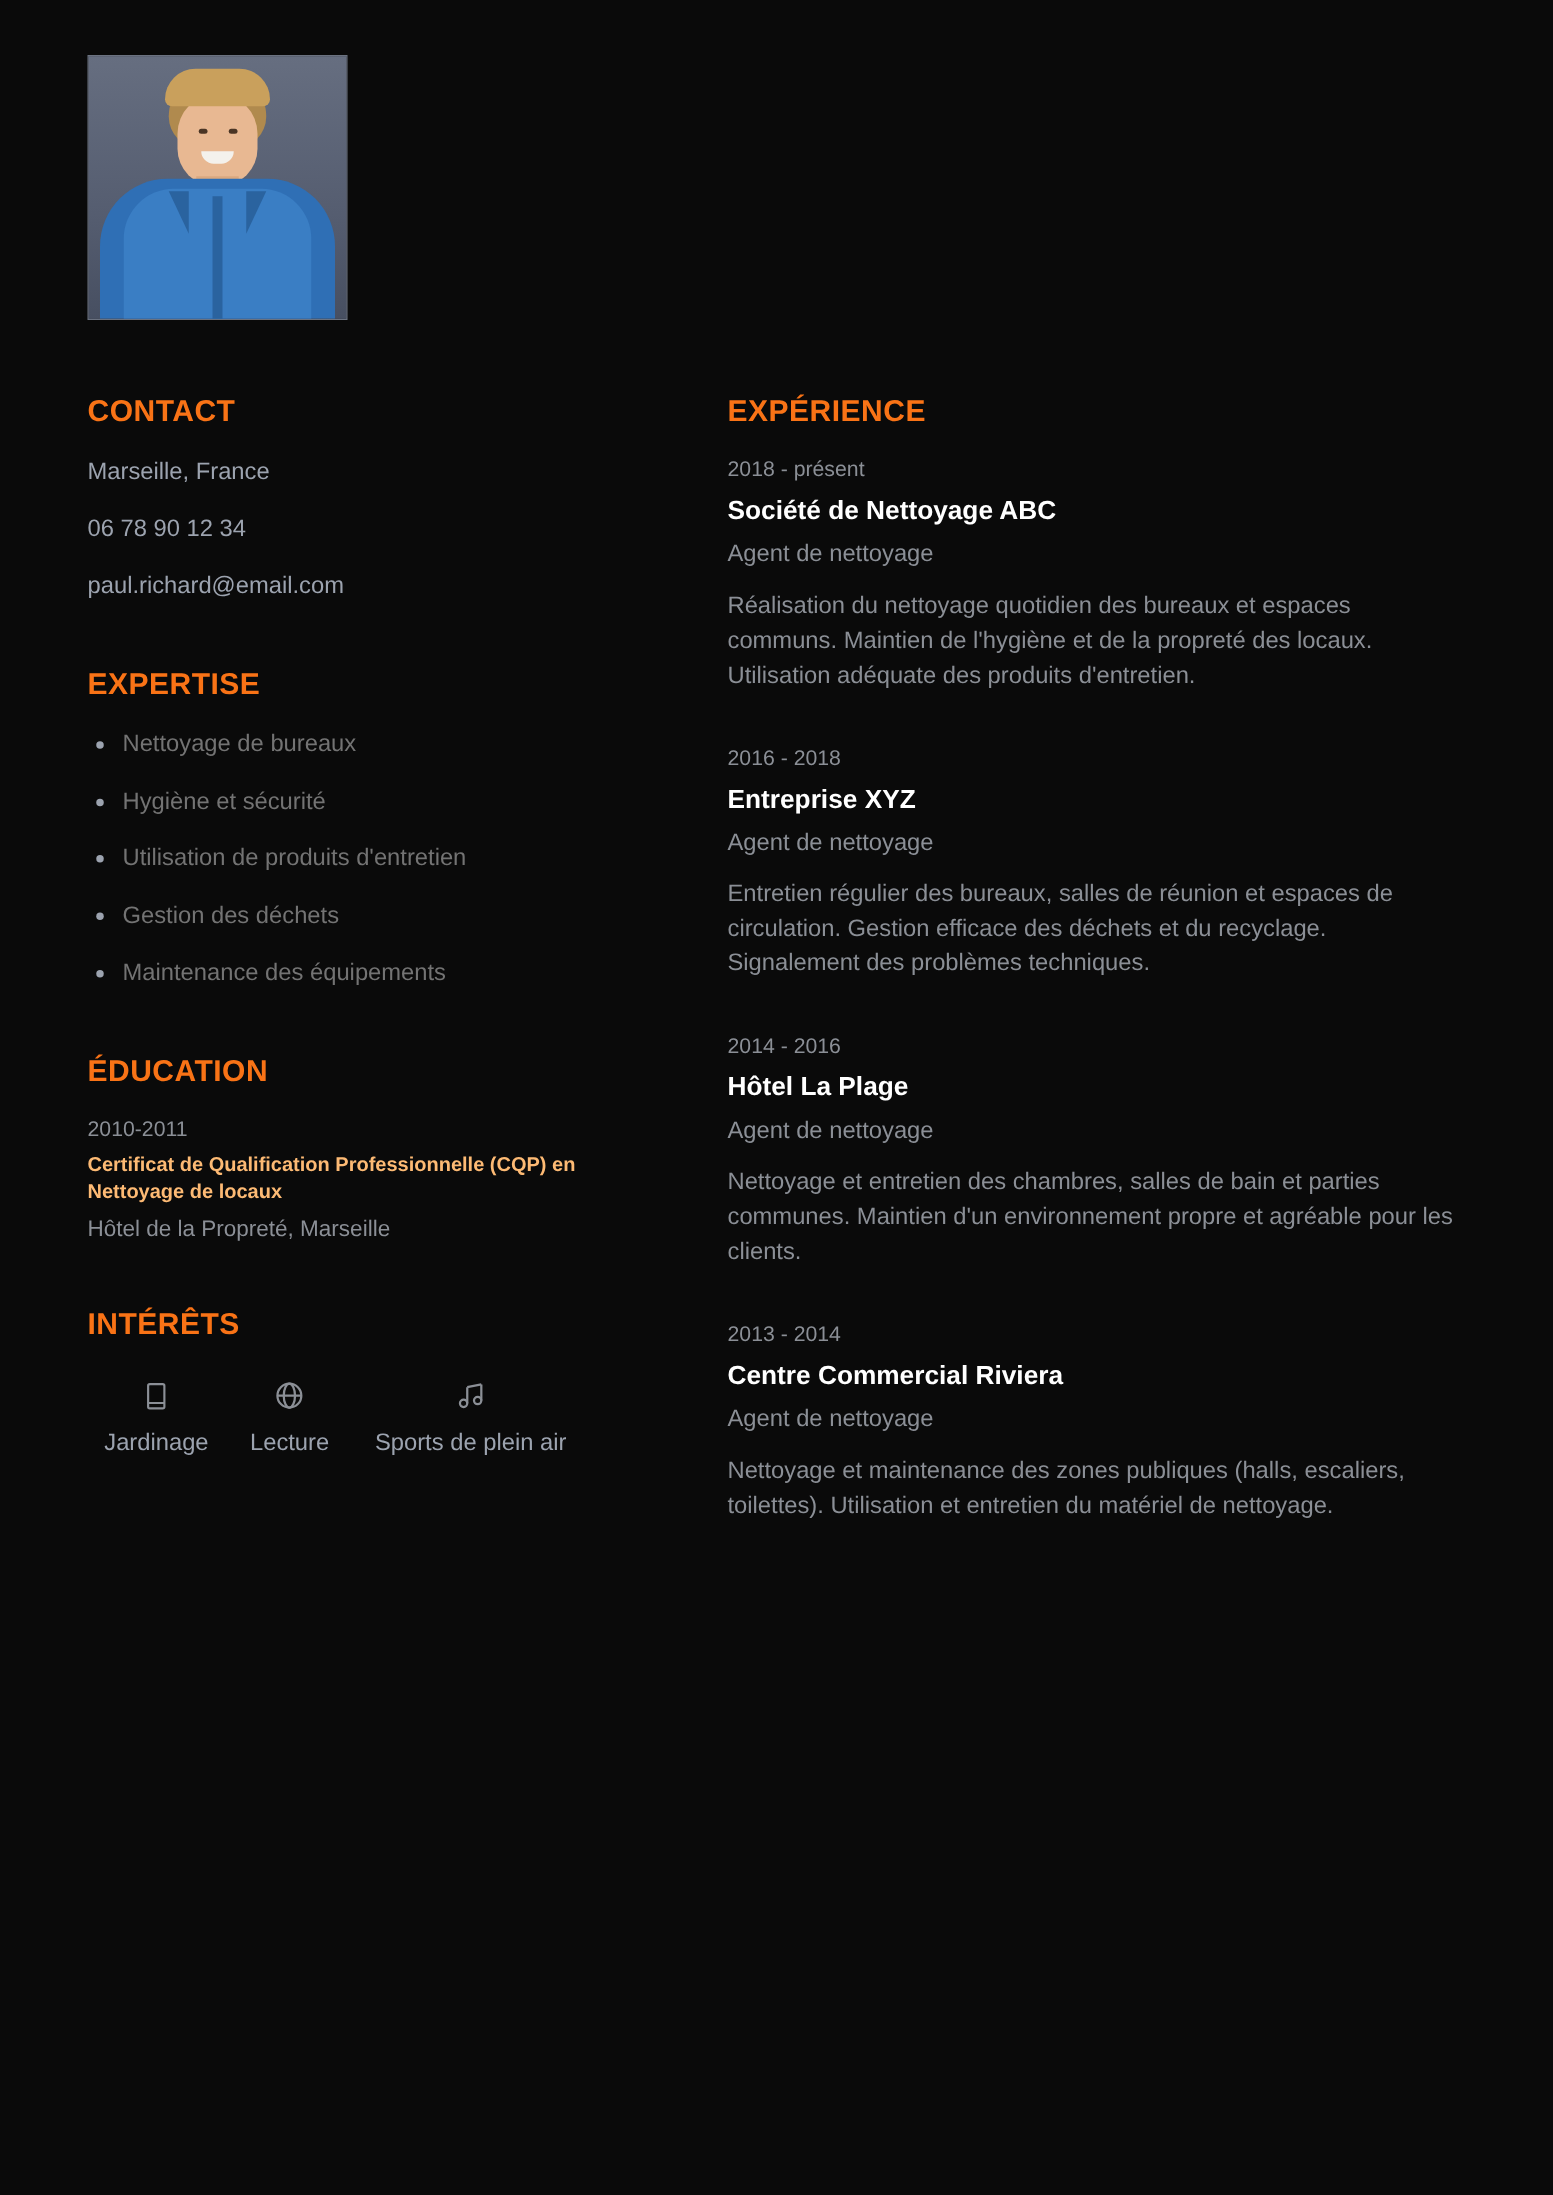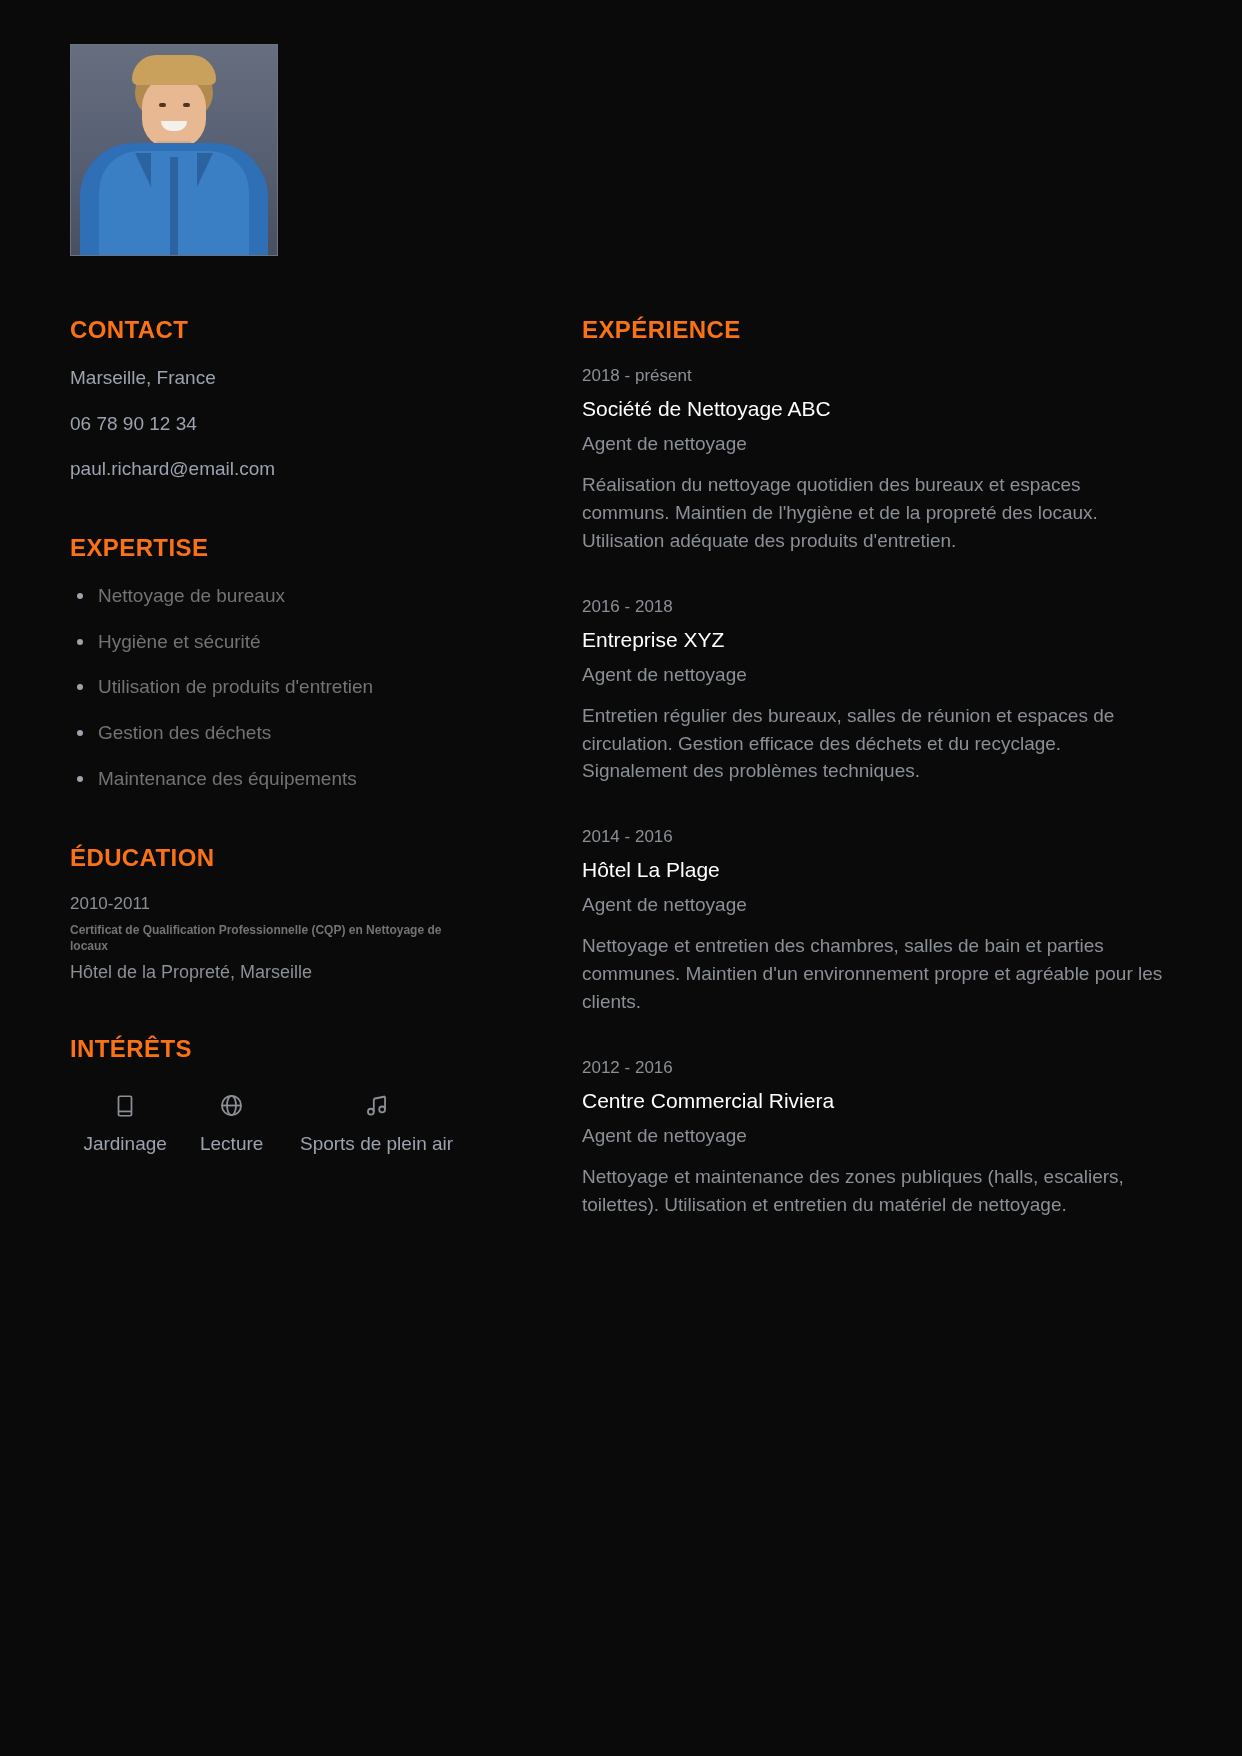--- a/index.html
+++ b/index.html
@@ -79,35 +79,35 @@
     position:relative; padding-left:28px; font-size:19px; color:#737373;
     margin-bottom:21px; line-height:1.3;
   }
   ul.skills li:last-child { margin-bottom:0; }
   ul.skills li::before {
     content:""; position:absolute; left:7px; top:9px;
     width:6px; height:6px; border-radius:50%; background:#9ca3af;
   }
 
   .edu-date { font-size:17px; color:#8b8f96; margin-bottom:8px; }
-  .edu-degree { font-size:12px; font-weight:700; color:#737373; line-height:1.35; }
+  .edu-degree { font-size:16px; font-weight:700; color:#fdba74; line-height:1.35; }
   .edu-school { font-size:18px; color:#8b8f96; margin-top:8px; }
 
   .interests { display:flex; gap:0; margin-top:26px; }
   .interest { display:flex; flex-direction:column; align-items:center; }
   .interest:nth-child(1) { width:118px; }
   .interest:nth-child(2) { width:110px; }
   .interest:nth-child(3) { width:200px; }
   .interest .ico { height:34px; display:flex; align-items:center; justify-content:center; color:#8b8f96; }
   .interest .lbl { font-size:19px; color:#9ca3af; margin-top:10px; white-space:nowrap; }
 
   .job { margin-bottom:42px; }
   .job:last-child { margin-bottom:0; }
   .job-date { font-size:17px; color:#8b8f96; margin-bottom:9px; }
-  .job-company { font-size:21px; font-weight:400; color:#ffffff; line-height:1.3; }
+  .job-company { font-size:21px; font-weight:700; color:#ffffff; line-height:1.3; }
   .job-role { font-size:19px; color:#8b8f96; margin-top:11px; }
   .job-desc { font-size:19px; color:#8b8f96; line-height:1.46; margin-top:16px; }
 </style>
 </head>
 <body>
 
 <div class="page">
 
   <div class="header">
     <div class="photo-frame">
@@ -219,21 +219,21 @@
       </div>
 
       <div class="job">
         <div class="job-date">2014 - 2016</div>
         <div class="job-company">Hôtel La Plage</div>
         <div class="job-role">Agent de nettoyage</div>
         <div class="job-desc">Nettoyage et entretien des chambres, salles de bain et parties communes. Maintien d'un environnement propre et agréable pour les clients.</div>
       </div>
 
       <div class="job">
-        <div class="job-date">2012 - 2016</div>
+        <div class="job-date">2013 - 2014</div>
         <div class="job-company">Centre Commercial Riviera</div>
         <div class="job-role">Agent de nettoyage</div>
         <div class="job-desc">Nettoyage et maintenance des zones publiques (halls, escaliers, toilettes). Utilisation et entretien du matériel de nettoyage.</div>
       </div>
 
     </div>
   </div>
 </div>
 
 </body></html>

